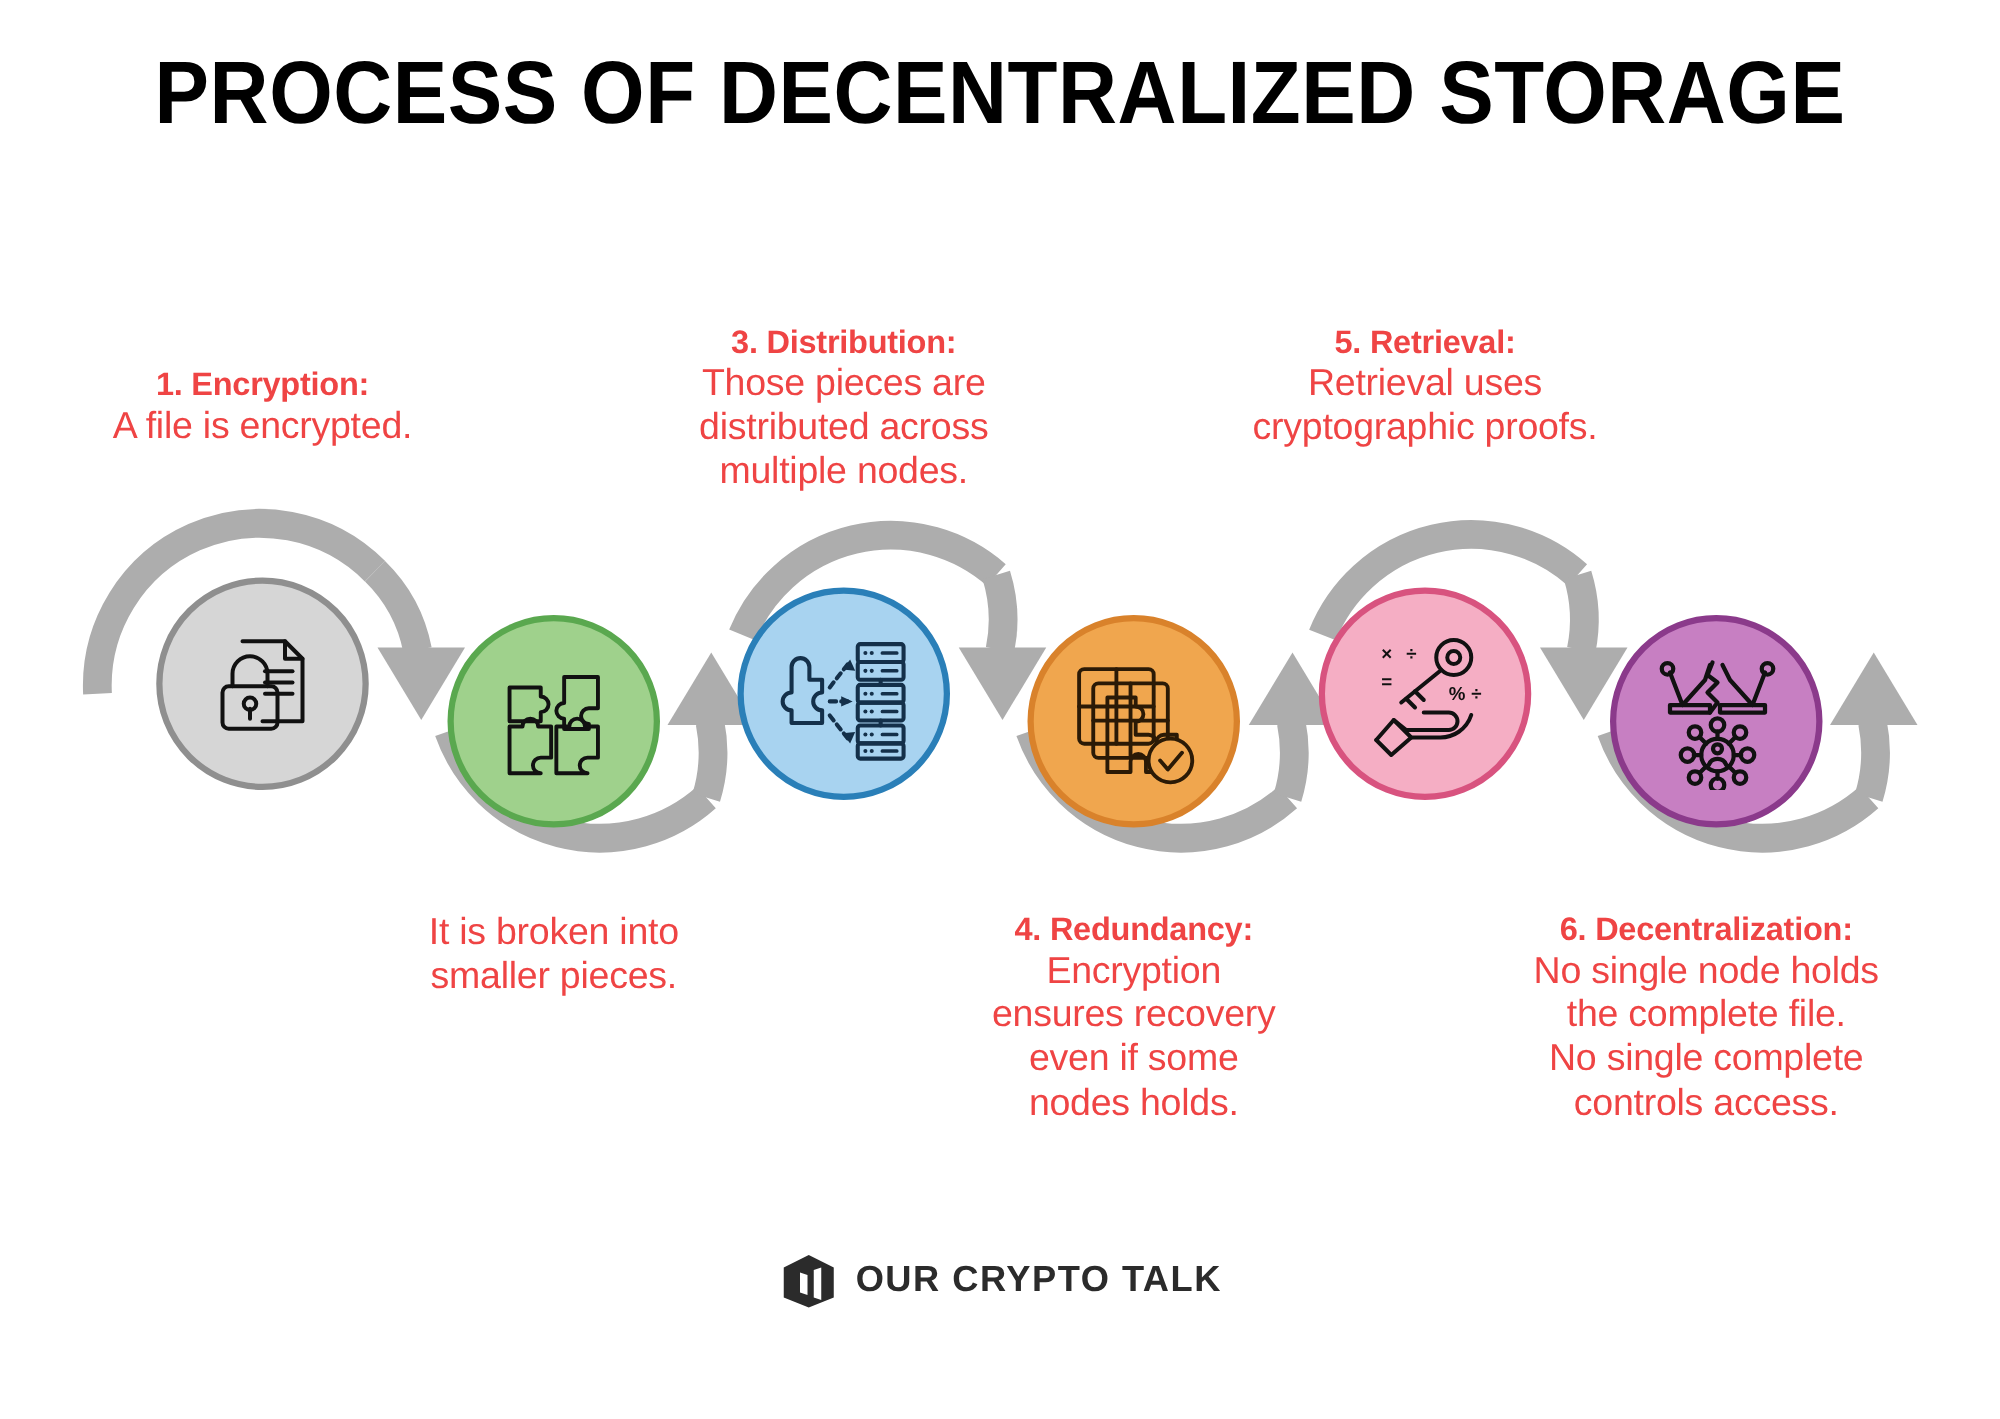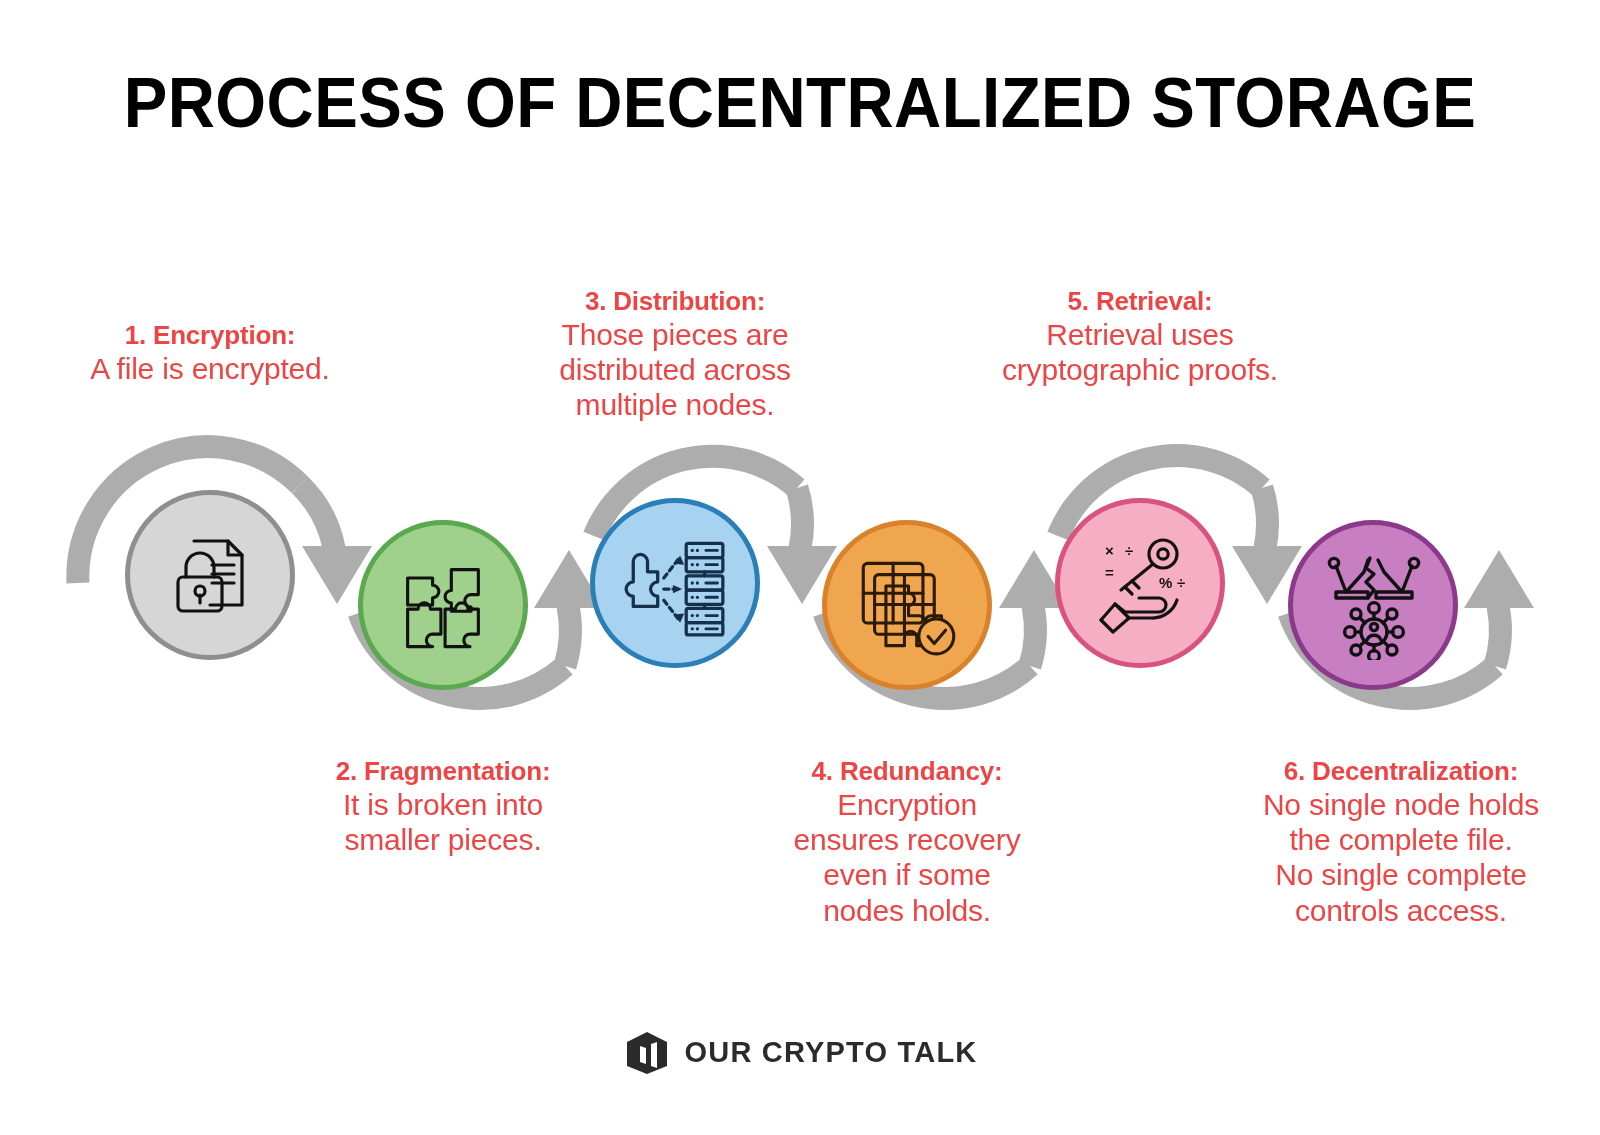--- a/index.html
+++ b/index.html
@@ -4,21 +4,21 @@
 <title>Process of Decentralized Storage</title>
 <style>
   html,body{margin:0;padding:0;}
   body{
     width:1600px;height:1135px;
     background:#ffffff;
     font-family:"Liberation Sans", sans-serif;
     overflow:hidden;
     position:relative;
   }
-  .canvas{position:absolute;inset:0;margin-top:28px;}
+  .canvas{position:absolute;inset:0;}
 
   
   .title{
     position:absolute;
     top:34px;left:0;width:1600px;
     text-align:center;
     font-family:"Liberation Sans", sans-serif;
     font-size:71px;
     font-weight:bold;
     letter-spacing:0.5px;
@@ -288,34 +288,33 @@
     <span class="bd">multiple nodes.</span>
   </div>
 
   <div class="caption" style="left:990px;top:258px;width:300px;">
     <span class="hd">5. Retrieval:</span>
     <span class="bd">Retrieval uses</span>
     <span class="bd">cryptographic proofs.</span>
   </div>
 
   <div class="caption" style="left:293px;top:728px;width:300px;">
-    <span class="hd">2. Fragmentation:</span>
     <span class="bd">It is broken into</span>
     <span class="bd">smaller pieces.</span>
   </div>
 
   <div class="caption" style="left:757px;top:728px;width:300px;">
     <span class="hd">4. Redundancy:</span>
     <span class="bd">Encryption</span>
     <span class="bd">ensures recovery</span>
     <span class="bd">even if some</span>
     <span class="bd">nodes holds.</span>
   </div>
 
-  <div class="caption" style="left:1241px;top:728px;width:320px;">
+  <div class="caption" style="left:1205px;top:728px;width:320px;">
     <span class="hd">6. Decentralization:</span>
     <span class="bd">No single node holds</span>
     <span class="bd">the complete file.</span>
     <span class="bd">No single complete</span>
     <span class="bd">controls access.</span>
   </div>
 
   <div class="footer">
     <svg class="mark" viewBox="0 0 48 48">
       <path d="M24,4 L44,14 L44,38 L24,46 L4,38 L4,14 Z" fill="#2b2b2b"></path>

